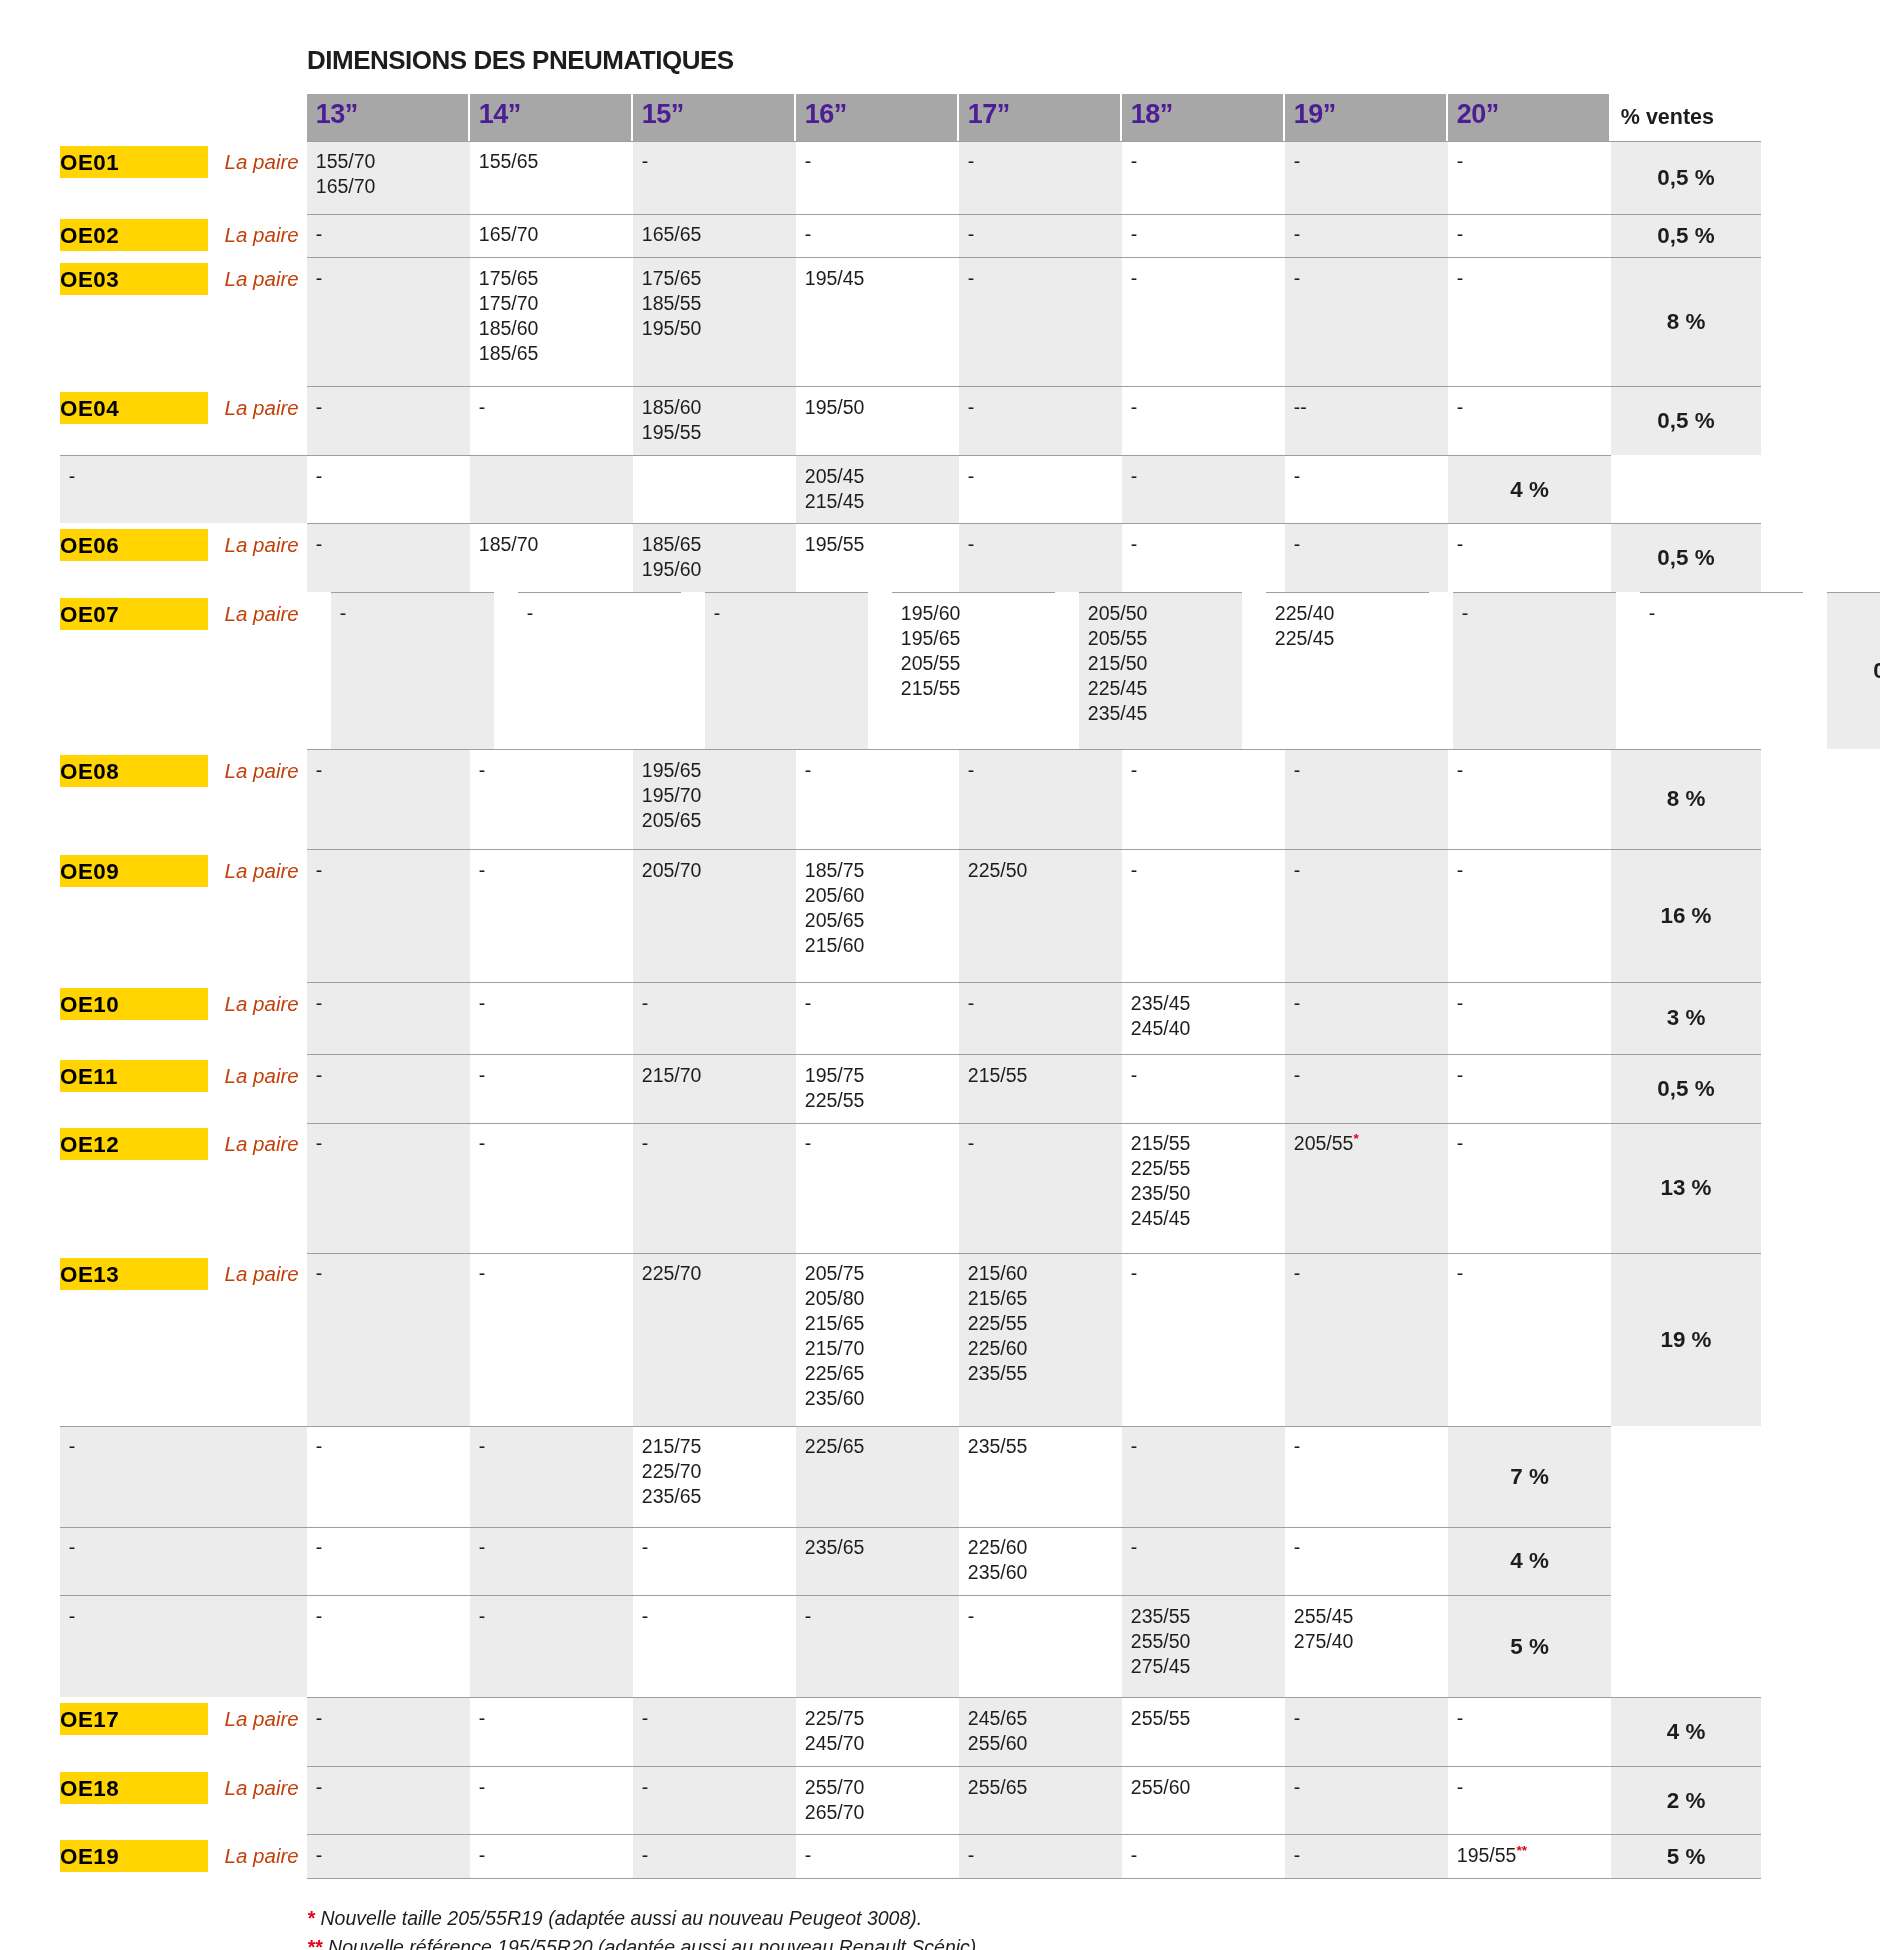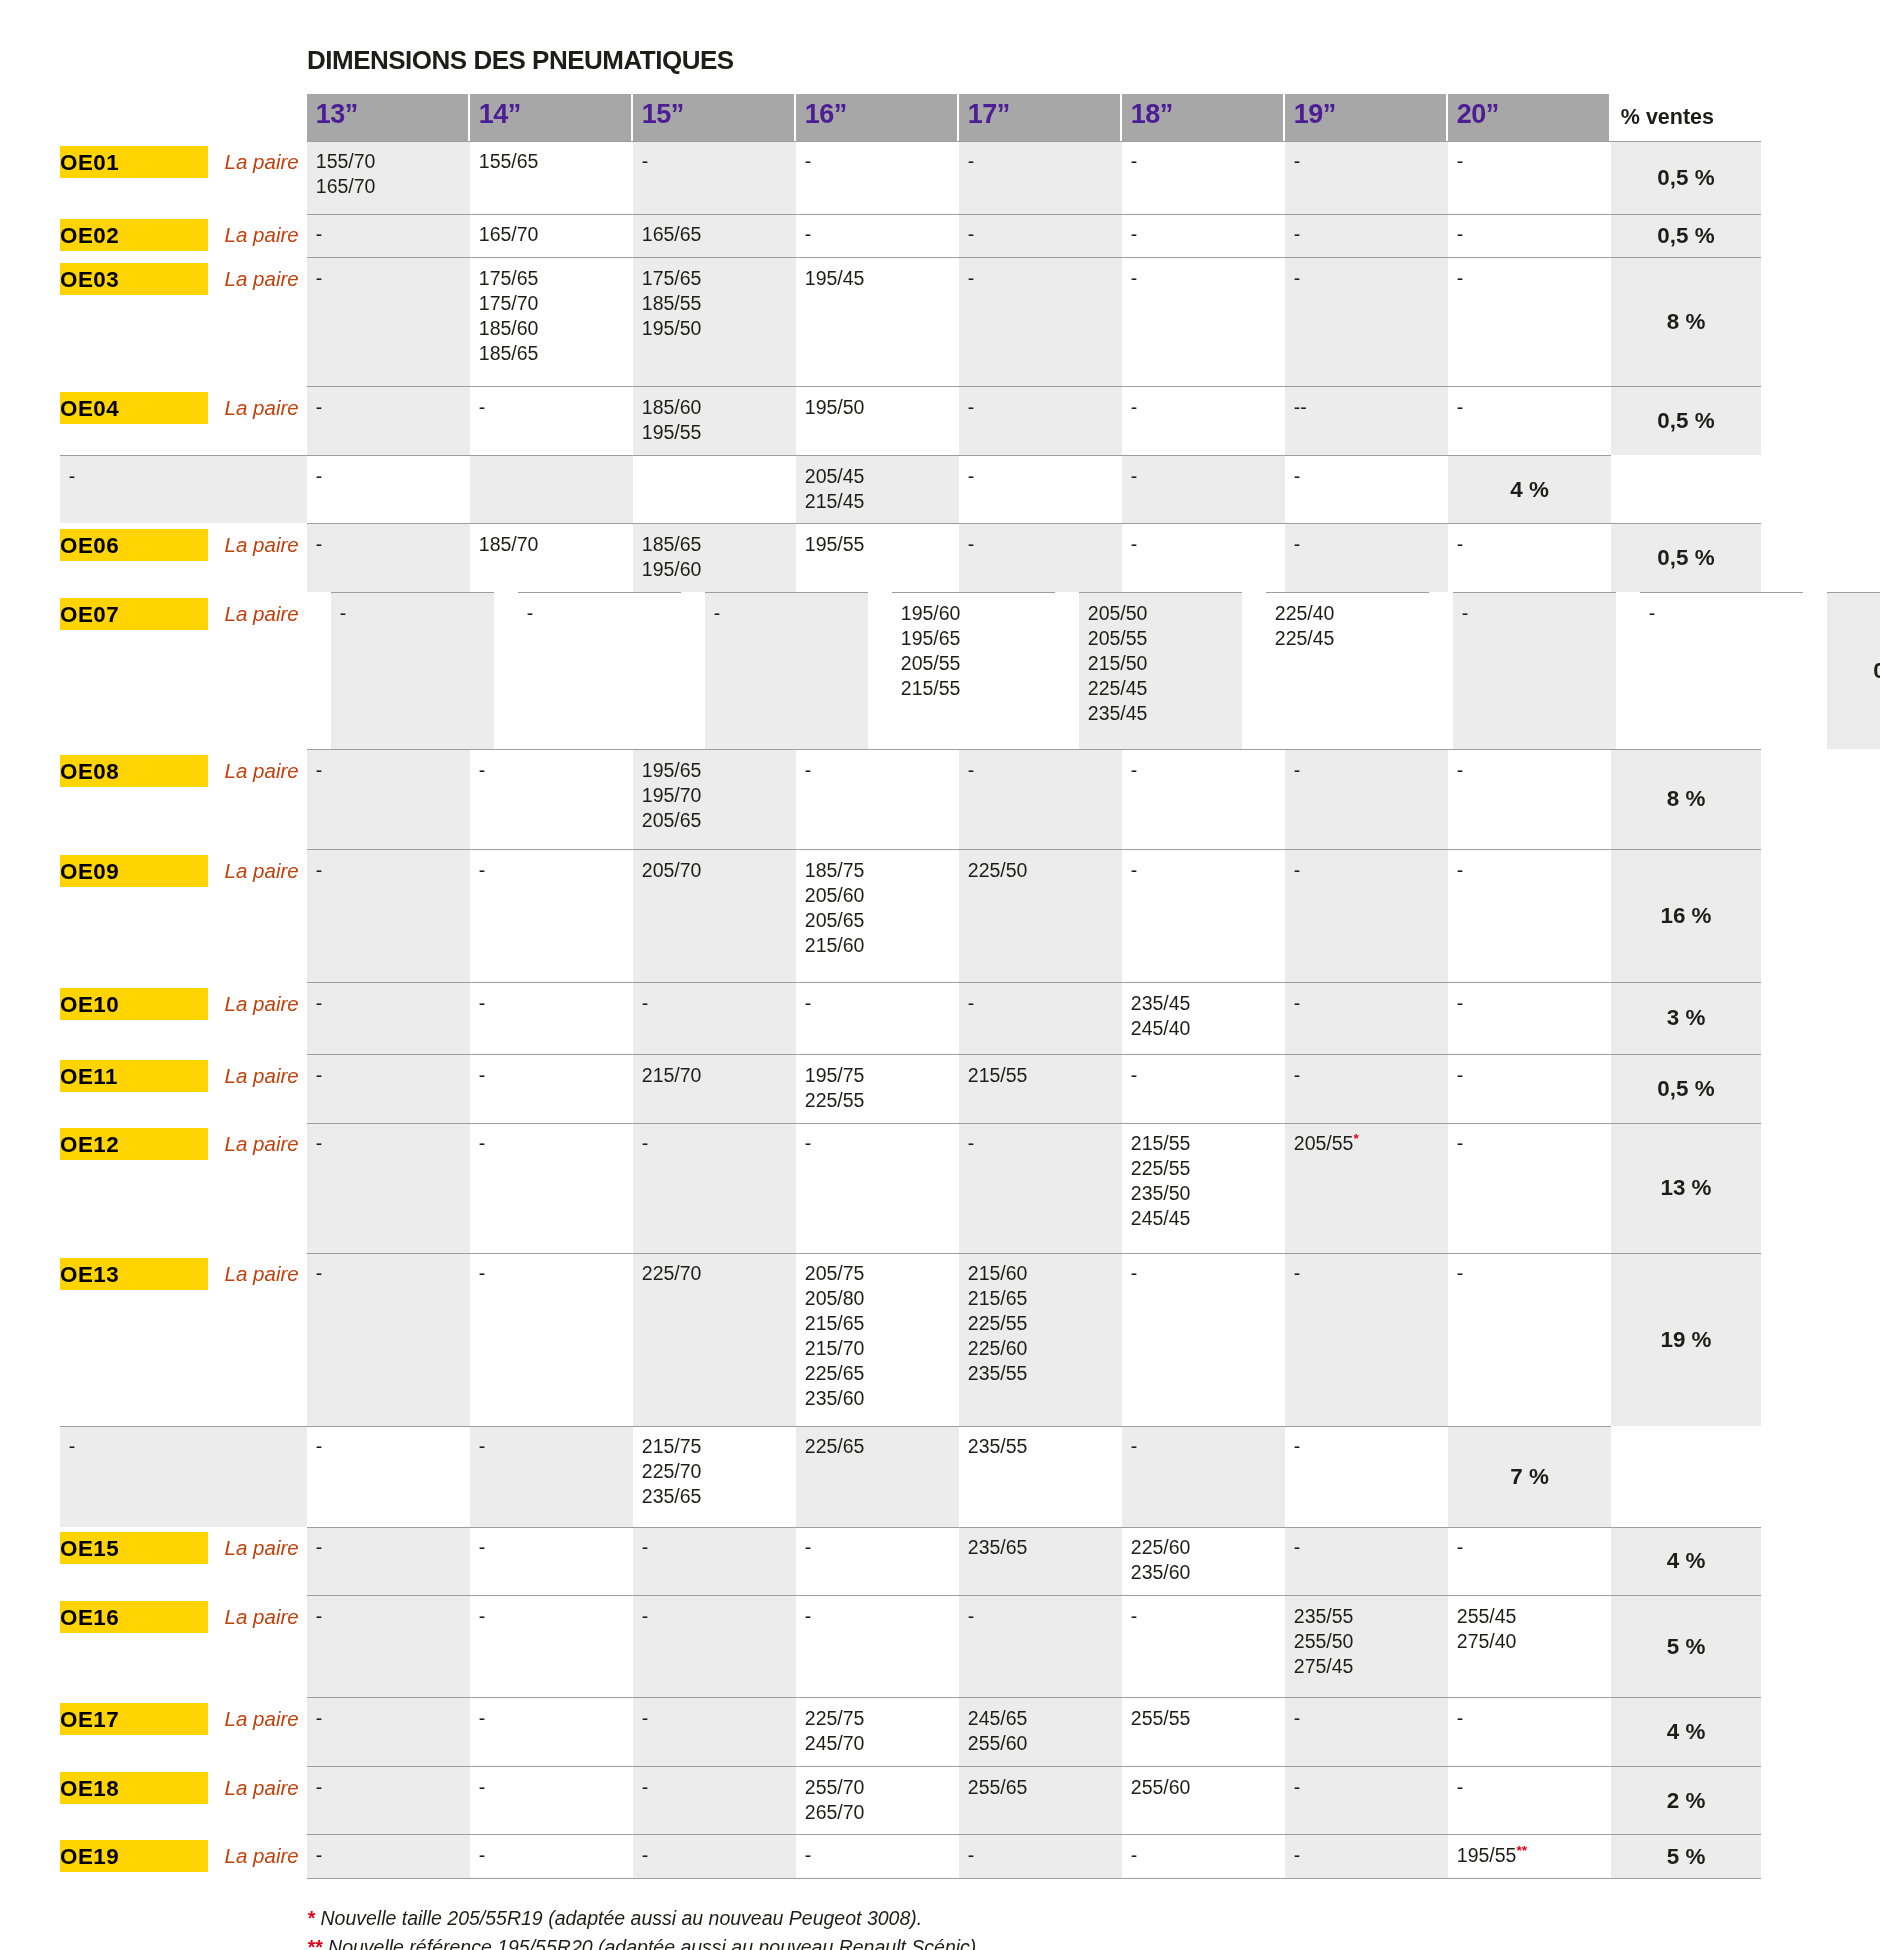--- a/index.html
+++ b/index.html
@@ -515,21 +515,20 @@
           </div>
           <div class="cell odd">
             <div>-</div>
           </div>
           <div class="cell even">
             <div>-</div>
           </div>
           <div class="pct">7 %</div>
         </div>
         <div class="row" style="min-height: 66px;">
-          <div class="label-cell"><span class="badge">OE15</span><span class="paire">La paire</span></div>
           <div class="cell odd">
             <div>-</div>
           </div>
           <div class="cell even">
             <div>-</div>
           </div>
           <div class="cell odd">
             <div>-</div>
           </div>
           <div class="cell even">
@@ -544,21 +543,20 @@
           </div>
           <div class="cell odd">
             <div>-</div>
           </div>
           <div class="cell even">
             <div>-</div>
           </div>
           <div class="pct">4 %</div>
         </div>
         <div class="row" style="min-height: 102px;">
-          <div class="label-cell"><span class="badge">OE16</span><span class="paire">La paire</span></div>
           <div class="cell odd">
             <div>-</div>
           </div>
           <div class="cell even">
             <div>-</div>
           </div>
           <div class="cell odd">
             <div>-</div>
           </div>
           <div class="cell even">

